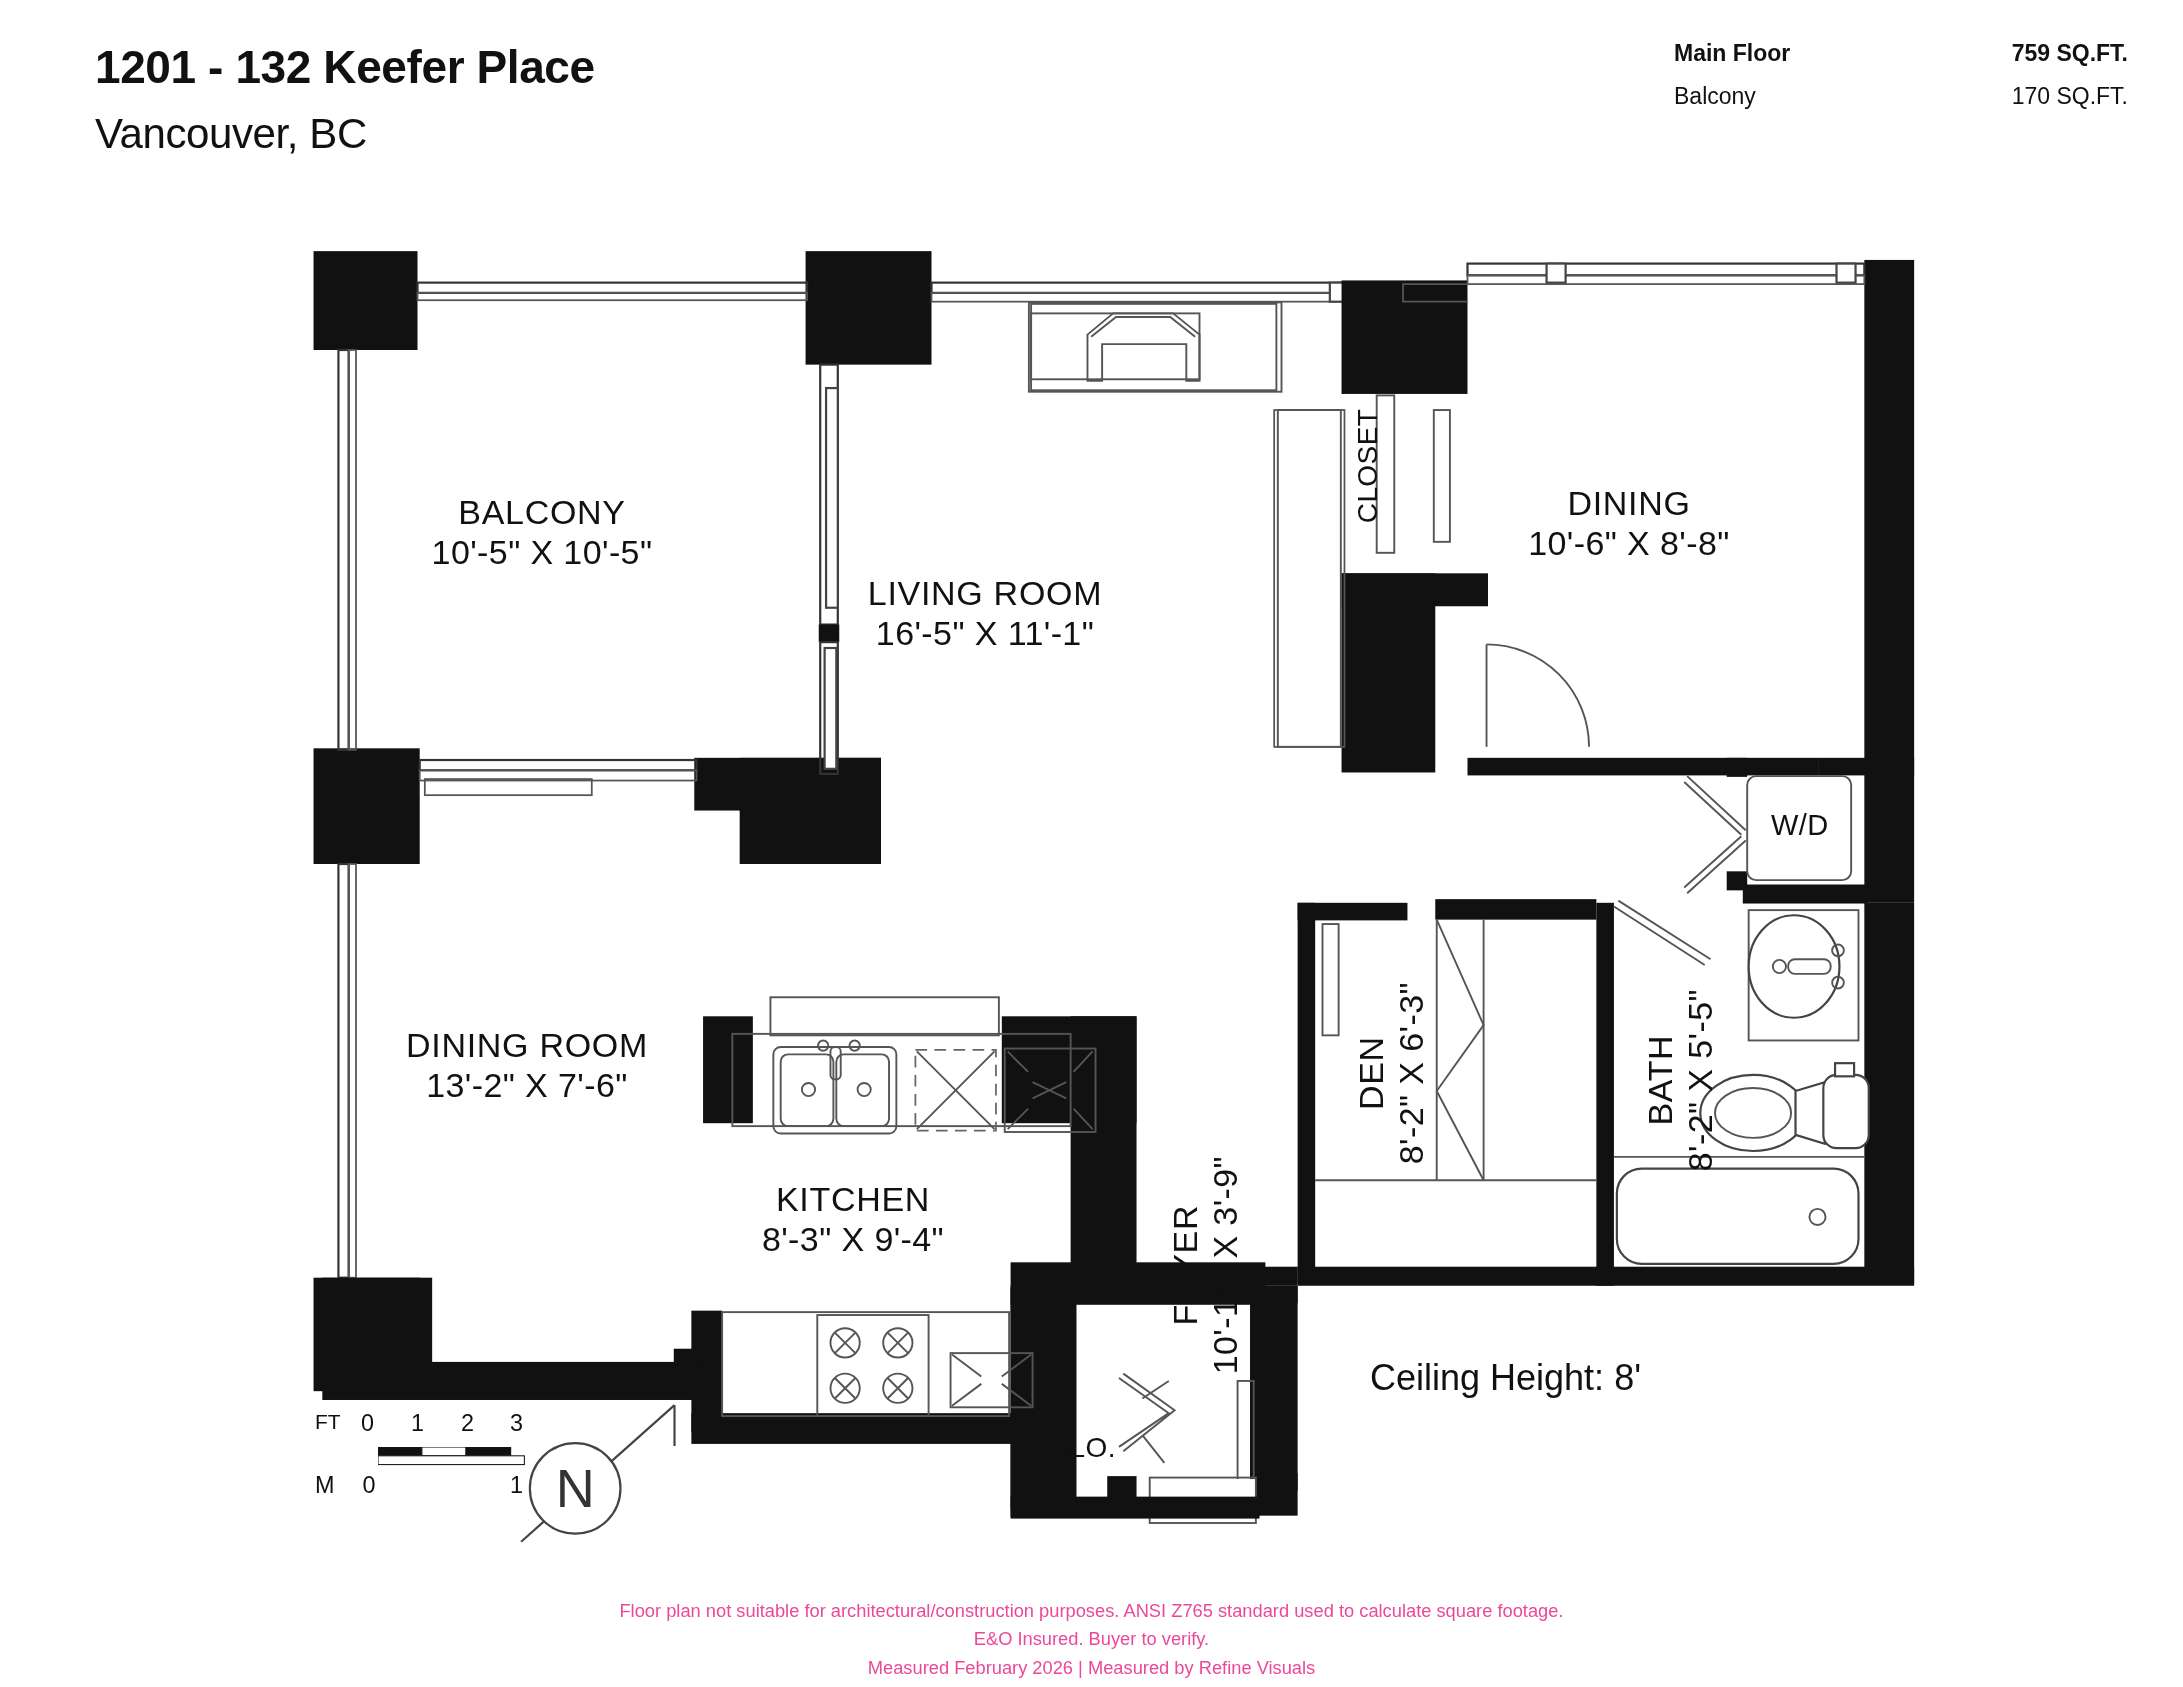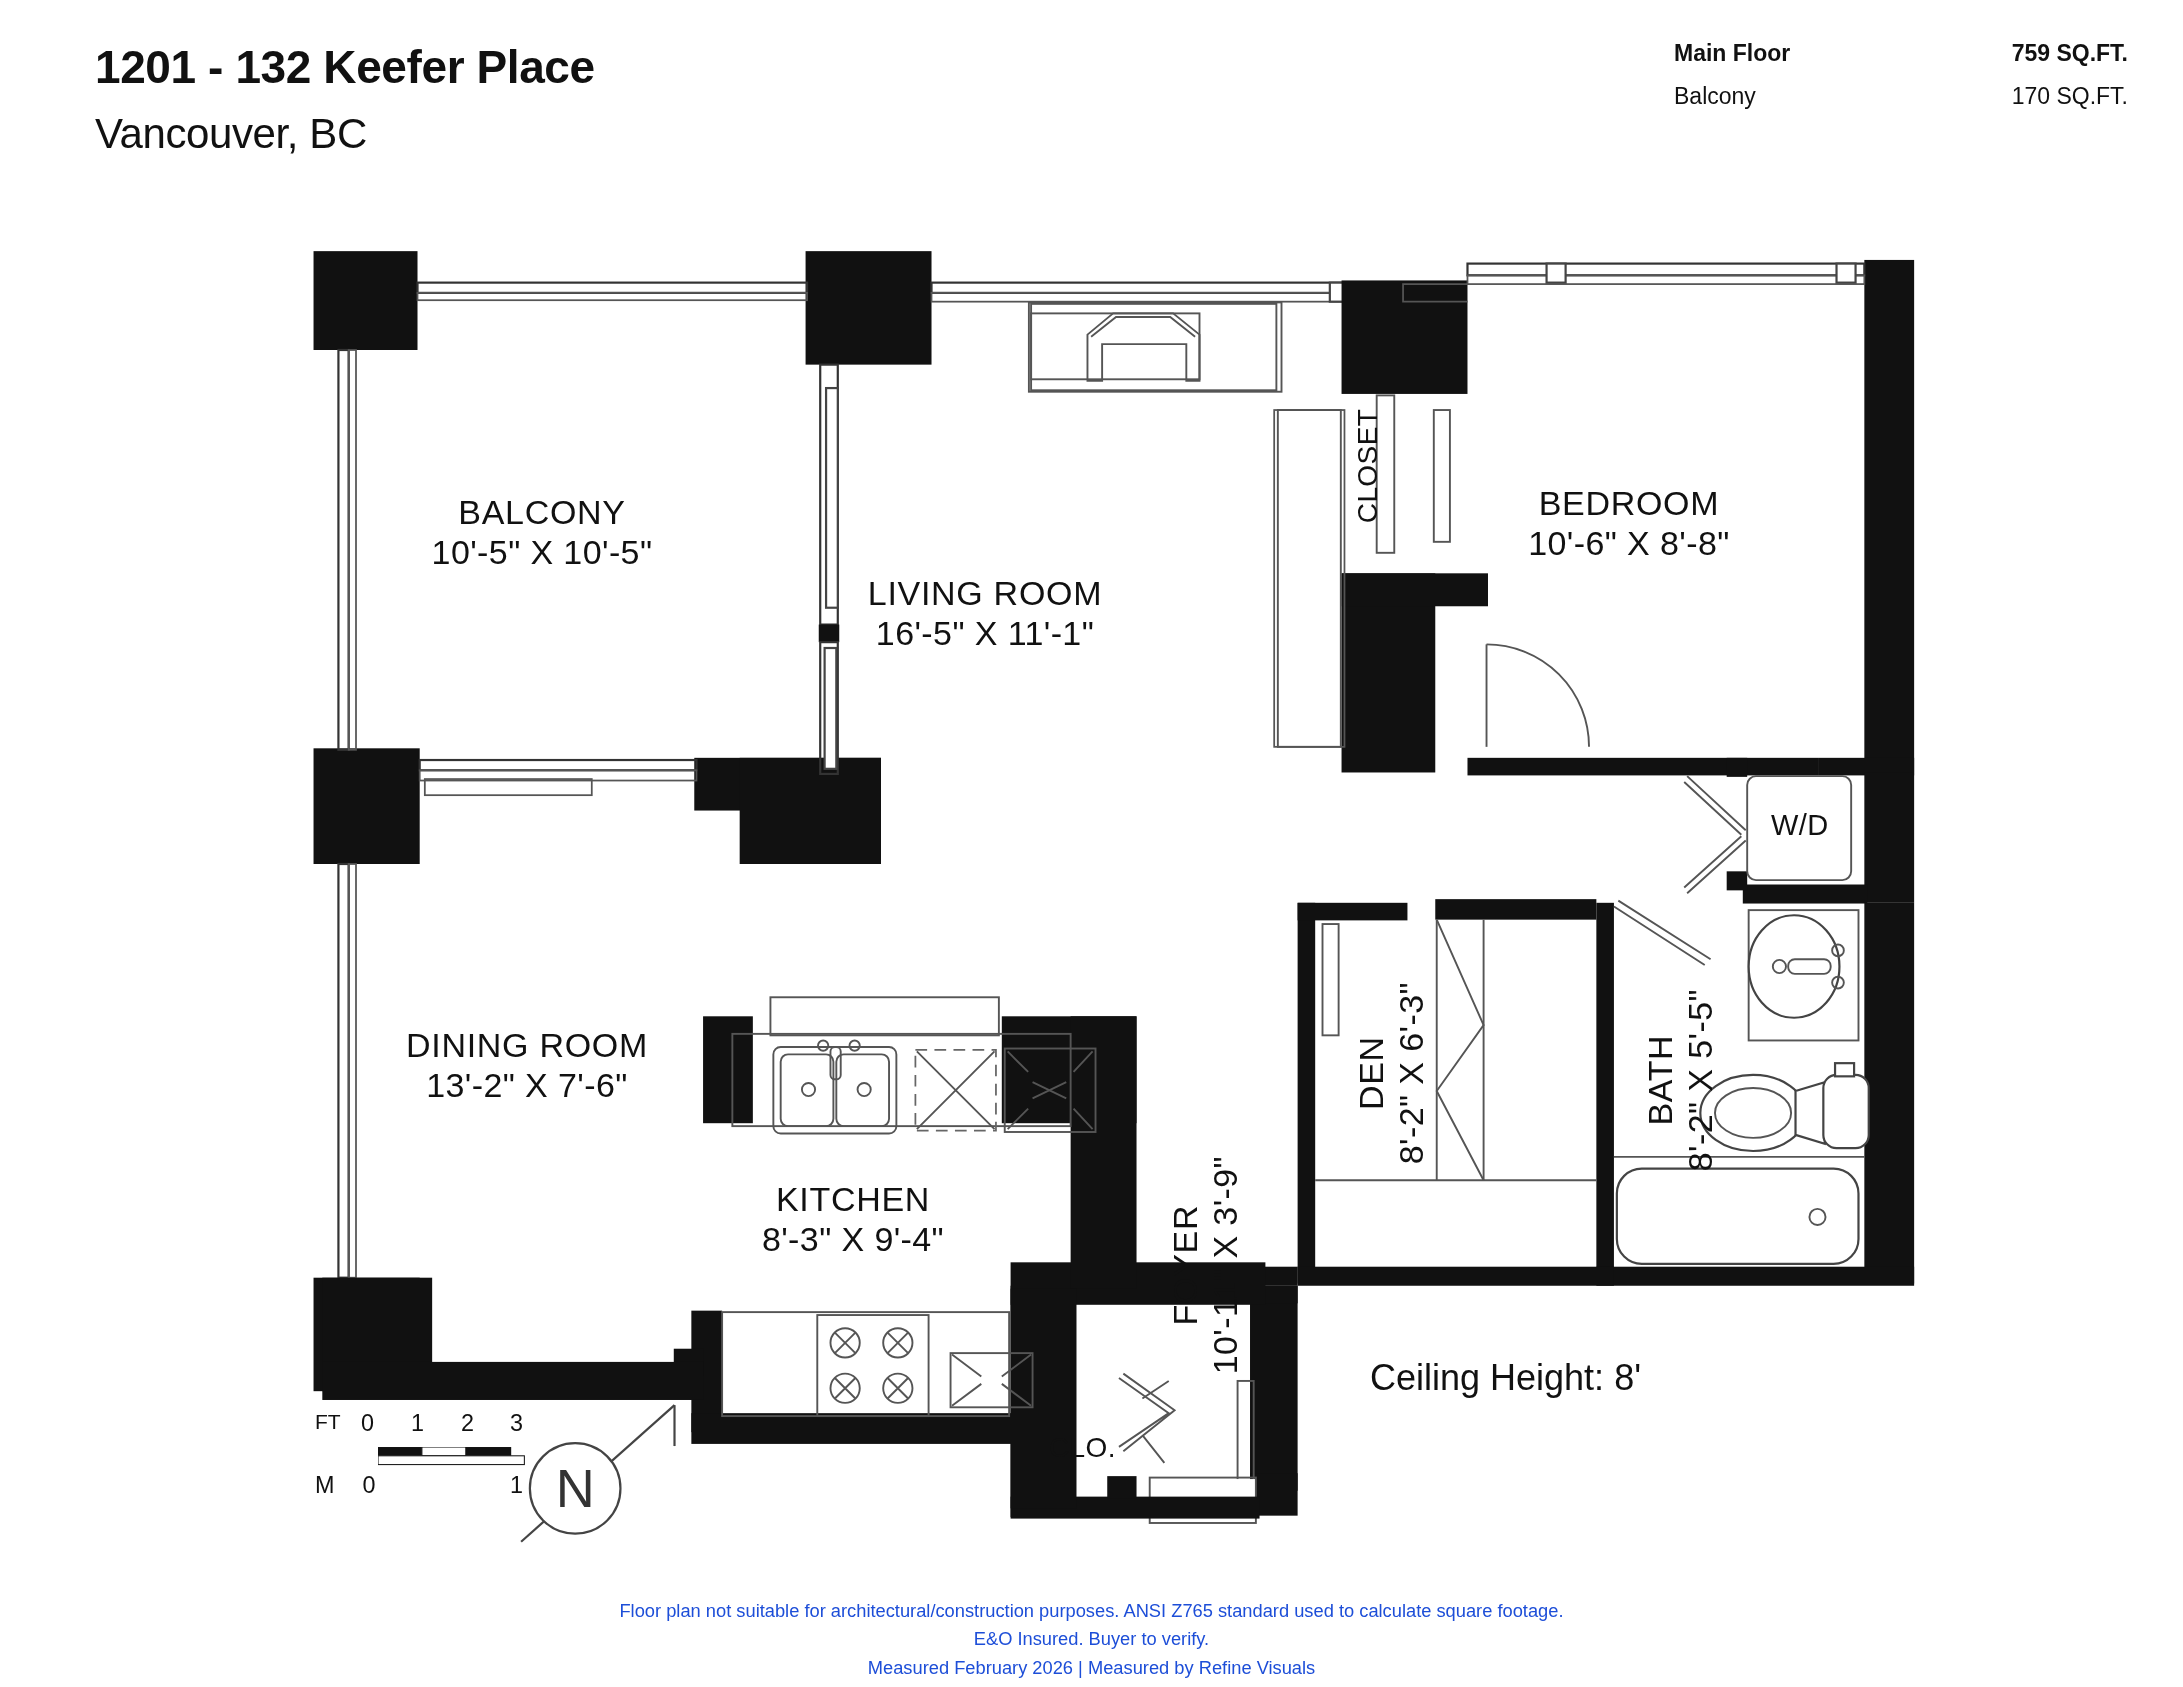--- a/index.html
+++ b/index.html
@@ -23,21 +23,21 @@
   .area-tbl{position:absolute;left:1674px;top:40px;width:454px;}
   .area-row{display:flex;justify-content:space-between;align-items:baseline;}
   .area-row.r1{font-weight:bold;font-size:23px;margin-bottom:16px;gap:28px;}
   .area-row.r2{font-weight:normal;font-size:23px;}
   .area-row .lbl{white-space:nowrap;}
   .area-row .val{white-space:nowrap;}
 
   
   .footer{
     position:absolute;left:0;right:0;top:1597px;
-    text-align:center;font-size:18.3px;line-height:1.55;color:#1d4ed8;
+    text-align:center;font-size:18.3px;line-height:1.55;color:#ec4899;
   }
 
   
   #plan{position:absolute;left:0;top:0;width:2183px;height:1687px;}
   .wall{fill:#111111;stroke:none;}
   .thin{fill:none;stroke:#333333;stroke-width:3;}
   .thin2{fill:none;stroke:#555555;stroke-width:2.4;}
   .fix{fill:#ffffff;stroke:#444444;stroke-width:3;}
   .fixl{fill:none;stroke:#555555;stroke-width:2.6;}
   .dash{fill:none;stroke:#666666;stroke-width:2.4;stroke-dasharray:16 10;}
@@ -252,21 +252,21 @@
     <div class="n">BALCONY</div>
     <div class="d">10'-5" X 10'-5"</div>
   </div>
 
   <div class="rlab" style="left:780px;top:573px;width:410px;">
     <div class="n">LIVING ROOM</div>
     <div class="d">16'-5" X 11'-1"</div>
   </div>
 
   <div class="rlab" style="left:1446px;top:483px;width:366px;">
-    <div class="n">BEDROOM</div>
+    <div class="n">DINING</div>
     <div class="d">10'-6" X 8'-8"</div>
   </div>
 
   <div class="rlab" style="left:344px;top:1025px;width:366px;">
     <div class="n">DINING ROOM</div>
     <div class="d">13'-2" X 7'-6"</div>
   </div>
 
   <div class="rlab" style="left:692px;top:1179px;width:322px;">
     <div class="n">KITCHEN</div>

